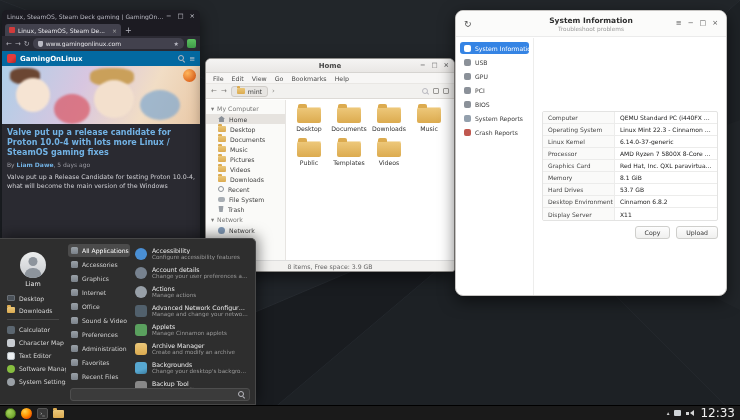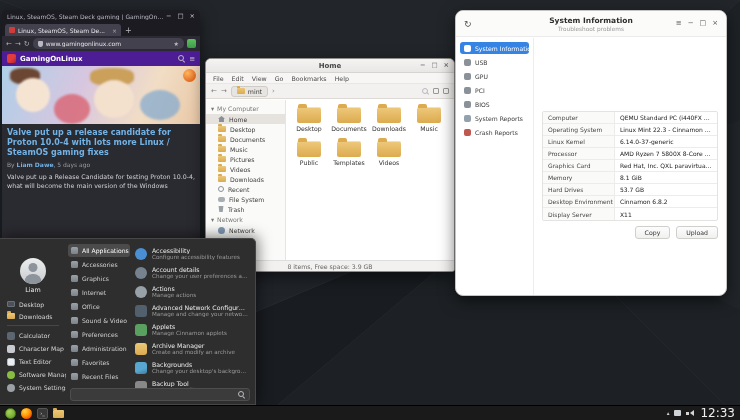--- a/index.html
+++ b/index.html
@@ -25,21 +25,21 @@
   .tab-x{color:#aaa;font-size:6px}
   .newtab{color:#b9b9c3;font-size:8px;margin-bottom:1px}
   .ff-nav{height:15px;background:#2b2a33;display:flex;align-items:center;gap:3px;padding:0 4px}
   .navico{font-size:7px;color:#b4b4bd}
   .urlbar{flex:1;height:11px;background:#42414d;border-radius:5px;display:flex;align-items:center;gap:3px;padding:0 5px;color:#e4e4e8;font-size:6px;min-width:0}
   .shield{width:5px;height:6px;background:#b9b9c3;border-radius:1px 1px 50% 50%;flex:none}
   .urltext{flex:1;white-space:nowrap;overflow:hidden;min-width:0}
   .star{color:#b9b9c3;font-size:6px}
   .ext-badge{width:9px;height:9px;border-radius:2px;background:linear-gradient(#5cc160,#3f9a48);flex:none}
   .ff-content{position:absolute;left:0;right:0;top:41px;bottom:0;background:#2a2a31;overflow:hidden}
-  .gol-header{height:15px;background:#4c1d95;display:flex;align-items:center;gap:4px;padding:0 5px}
+  .gol-header{height:15px;background:#0369a1;display:flex;align-items:center;gap:4px;padding:0 5px}
   .gol-logo{width:9px;height:9px;border-radius:2px;background:linear-gradient(135deg,#e23c3c 55%,#a92525);flex:none}
   .gol-brand{color:#fff;font-weight:bold;font-size:7px;flex:1}
   .mag{width:7px;height:7px;position:relative;flex:none}
   .mag::before{content:"";position:absolute;left:0;top:0;width:4px;height:4px;border:1px solid #b9b9c0;border-radius:50%}
   .mag::after{content:"";position:absolute;left:4.6px;top:4.6px;width:3px;height:1px;background:#b9b9c0;transform:rotate(45deg);transform-origin:0 0}
   .burger{color:#c9c9d0;font-size:7px}
   .gol-image{height:58px;position:relative;background:linear-gradient(115deg,#aecfe8 0%,#d8c6e0 40%,#f1ddc5 72%,#e9c8a6 100%);overflow:hidden}
   .blob{position:absolute;border-radius:50%;filter:blur(1px)}
   .b1{left:14px;top:12px;width:34px;height:34px;background:#f6e4d3}
   .b2{left:8px;top:2px;width:30px;height:16px;background:#6b4632;border-radius:40%}
@@ -106,21 +106,21 @@
   .si-table{position:absolute;top:73px;left:8px;right:8px;border:1px solid #e3e3e2;border-radius:2px;font-size:6px;overflow:hidden}
   .si-row{display:flex;height:12px;align-items:center;border-bottom:1px solid #ececeb}
   .si-row:last-child{border-bottom:none}
   .si-label{width:72px;padding:0 5px;color:#454545;background:#fafaf9;border-right:1px solid #ececeb;height:100%;display:flex;align-items:center;flex:none;white-space:nowrap;overflow:hidden}
   .si-value{flex:1;padding:0 5px;color:#222;white-space:nowrap;overflow:hidden;text-overflow:ellipsis}
   .si-buttons{position:absolute;top:188px;right:8px;display:flex;gap:6px}
   .si-btn{height:13px;padding:0 9px;border:1px solid #cfcfcc;border-radius:3px;background:linear-gradient(#fdfdfd,#f0f0ef);font-size:6.2px;color:#333;display:flex;align-items:center}
 
   
   .cmenu{position:absolute;left:0;top:238px;width:256px;height:167px;background:#2e2e2e;border:1px solid #474747;border-left:none;border-radius:0 5px 0 0;z-index:40;box-shadow:2px -2px 14px rgba(0,0,0,.5)}
-  .m-left{position:absolute;left:0;top:12px;bottom:0;width:66px;padding-top:7px}
+  .m-left{position:absolute;left:0;top:6px;bottom:0;width:66px;padding-top:7px}
   .avatar{width:26px;height:26px;border-radius:50%;background:linear-gradient(#eceded,#c9ccd0);margin:0 auto;position:relative;overflow:hidden}
   .avatar::before{content:"";position:absolute;left:50%;top:5px;transform:translateX(-50%);width:9px;height:9px;border-radius:50%;background:#8d949c}
   .avatar::after{content:"";position:absolute;left:50%;top:16px;transform:translateX(-50%);width:17px;height:10px;border-radius:8px 8px 0 0;background:#8d949c}
   .m-user{text-align:center;font-size:6.4px;color:#e9e9e9;margin:2px 0 4px}
   .m-item{display:flex;align-items:center;gap:4px;padding:2.5px 3px 2.5px 7px;font-size:6.1px;color:#d6d6d6;white-space:nowrap;overflow:hidden}
   .m-sep{height:1px;background:#474747;margin:3px 7px}
   .pi-desktop{width:8px;height:6px;background:#4a5158;border:1px solid #6a7077;border-radius:1px;flex:none}
   .fi{width:8px;height:8px;border-radius:2px;flex:none}
   .fi-calc{background:#5b6670}
   .fi-charmap{background:#c8ccd1}

